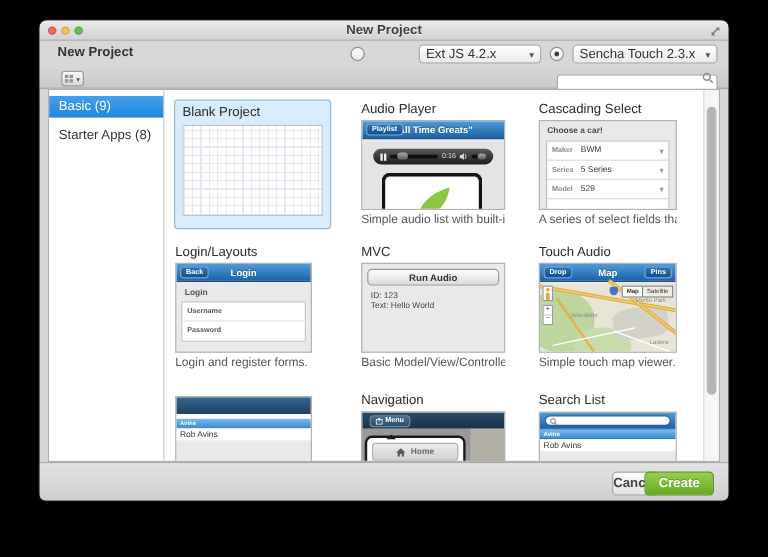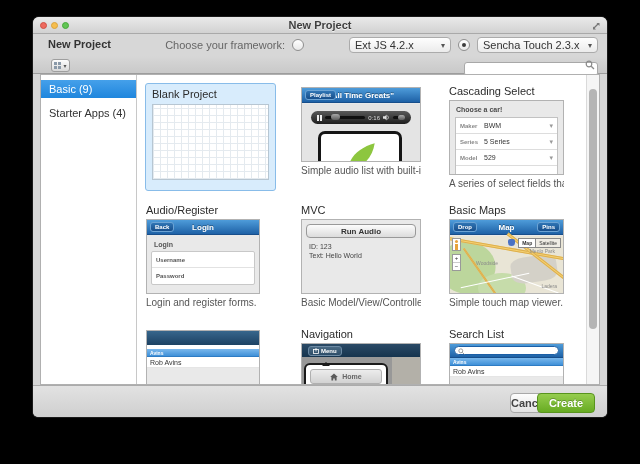--- a/index.html
+++ b/index.html
@@ -209,21 +209,20 @@
     <svg class="resize-ic" viewBox="0 0 10 10">
       <line x1="2.5" y1="7.5" x2="7.5" y2="2.5" stroke="#777" stroke-width="1.2"></line>
       <path d="M5.5 2 L8.5 2 L8.5 5 Z" fill="#777"></path>
         <path d="M2 5.5 L2 8.5 L5 8.5 Z" fill="#777"></path>
     </svg>
   </div>
 
   <div class="header-row">
     <div class="hdr-title">New Project</div>
     <div class="hdr-right">
-      <span class="fw-label">Choose your framework:</span>
       <div class="radio"></div>
       <div class="select sel-ext">
         <span>Ext JS 4.2.x</span>
         <span class="caret">▾</span>
       </div>
       <div class="radio checked"></div>
       <div class="select sel-touch">
         <span>Sencha Touch 2.3.x</span>
         <span class="caret">▾</span>
       </div>
@@ -246,31 +245,32 @@
         <circle cx="4" cy="4" r="2.8" fill="none" stroke="#8a8a8a" stroke-width="1.2"></circle>
         <line x1="6.2" y1="6.2" x2="9" y2="9" stroke="#8a8a8a" stroke-width="1.3"></line>
       </svg>
     </div>
   </div>
 
   <div class="content">
 
     <div class="sidebar">
       <div class="side-item selected">Basic (9)</div>
-      <div class="side-item">Starter Apps (4)</div>
+      <div class="side-item">Starter Apps (8)</div>
     </div>
 
     <div class="cards">
 
       <div class="cell blank-card">
         <div class="card-title">Blank Project</div>
         <div class="grid-thumb"></div>
       </div>
 
       <div class="cell r1 c2">
+        <div class="card-title">Audio Player</div>
         <div class="thumb">
           <div class="st-bar">
             <span class="st-title">"All Time Greats"</span>
             <span class="st-pill" style="margin-left:3px">Playlist</span>
           </div>
           <div class="audio-body">
             <div class="ctrl-bar">
               <span class="pause">
                   <i></i>
                   <i></i>
@@ -317,21 +317,21 @@
               <span class="val">529</span>
               <span class="car">▾</span>
             </div>
             <div class="casc-row" style="height:8px;border-bottom:none"></div>
           </div>
         </div>
         <div class="caption">A series of select fields that allows ...</div>
       </div>
 
       <div class="cell r2 c1">
-        <div class="card-title">Audio/Register</div>
+        <div class="card-title">Login/Layouts</div>
         <div class="thumb">
           <div class="st-bar">
             <span class="st-title">Login</span>
             <span class="st-pill" style="margin-left:3px">Back</span>
           </div>
           <div class="login-sec">Login</div>
           <div class="login-fields">
             <div class="login-row">Username</div>
             <div class="login-row">Password</div>
           </div>
@@ -343,21 +343,21 @@
         <div class="card-title">MVC</div>
         <div class="thumb">
           <div class="mvc-btn">Run Audio</div>
           <div class="mvc-line">ID: 123</div>
           <div class="mvc-line">Text: Hello World</div>
         </div>
         <div class="caption">Basic Model/View/Controller archit...</div>
       </div>
 
       <div class="cell r2 c3">
-        <div class="card-title">Basic Maps</div>
+        <div class="card-title">Touch Audio</div>
         <div class="thumb">
           <div class="st-bar">
             <span class="st-title">Map</span>
             <span class="st-pill" style="margin-left:3px">Drop</span>
             <span class="st-pill" style="margin-left:auto;margin-right:3px">Pins</span>
           </div>
           <div class="map-area">
             <div class="patch p-green1"></div>
               <div class="patch p-green2"></div>
               <div class="patch p-gray"></div>

